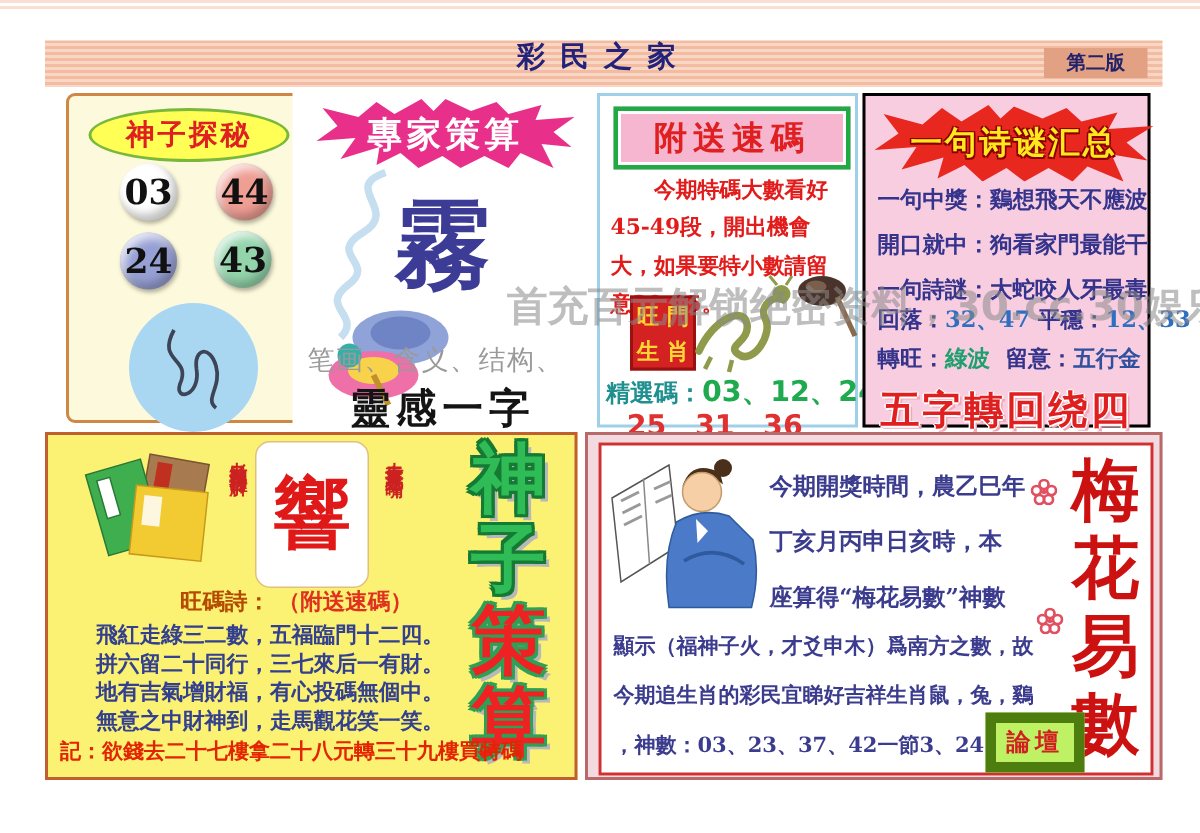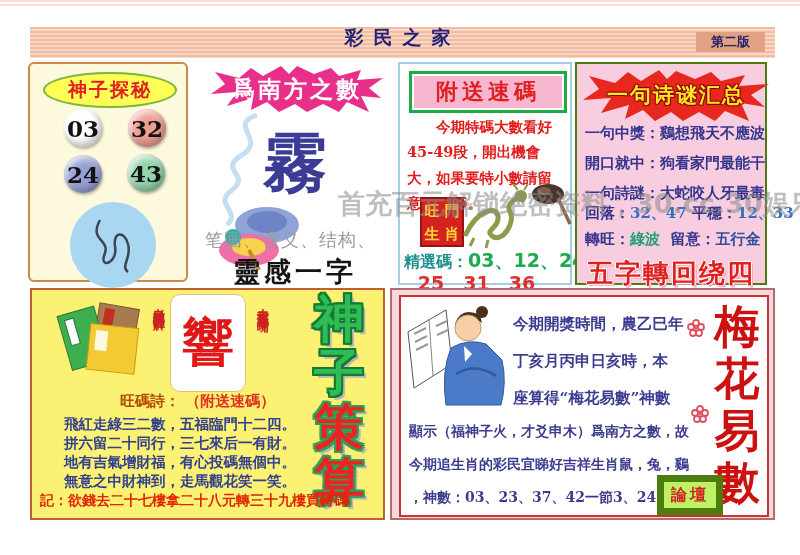--- a/index.html
+++ b/index.html
@@ -12,24 +12,24 @@
     background:repeating-linear-gradient(180deg,#f6c9b4 0 2px,#ffffff 2px 4px);opacity:.6;}
   .band{left:30px;top:27px;width:745px;height:31px;
     background:repeating-linear-gradient(180deg,#f3bb9f 0 2px,#f8d7c6 2px 4px);}
   .band-title{position:absolute;left:0;right:0;top:-2px;text-align:center;
     font-size:19px;font-weight:bold;color:#22227a;letter-spacing:10px;}
   .edition{position:absolute;right:10px;top:5px;background:#e2a183;color:#22226a;
     font-size:13px;font-weight:bold;padding:1px 15px;}
 
   
   .panel{position:absolute;box-sizing:border-box;}
-  #p1{left:28px;top:62px;width:160px;height:220px;background:#fdf9dc;border:2px solid #cc8844;border-radius:6px;}
+  #p1{left:44px;top:62px;width:160px;height:220px;background:#fdf9dc;border:2px solid #cc8844;border-radius:6px;}
   #p2{left:195px;top:60px;width:200px;height:225px;background:#ffffff;}
   #p3{left:398px;top:62px;width:174px;height:223px;background:#ffffff;border:2px solid #a0cfe8;}
-  #p4{left:575px;top:62px;width:192px;height:223px;background:#f8cde0;border:2px solid #4d7c0f;}
+  #p4{left:575px;top:62px;width:192px;height:223px;background:#f8cde0;border:2px solid #000000;}
   #p5{left:30px;top:288px;width:355px;height:232px;background:#fbf173;border:2px solid #c06030;}
   #p6{left:390px;top:288px;width:385px;height:232px;background:#f2dae0;border:2px solid #b86a6a;}
 
   
   .oval-title{left:13px;top:8px;width:130px;height:32px;background:#ffff55;
     border:2px solid #7ab83c;border-radius:50%;display:flex;align-items:center;justify-content:center;
     color:#e02020;font-size:19px;font-weight:bold;letter-spacing:2px;}
   .ball{width:38px;height:38px;border-radius:50%;display:flex;align-items:center;justify-content:center;
     font-family:"DejaVu Serif",serif;font-weight:bold;font-size:23px;color:#111;
     box-shadow:inset -3px -4px 6px rgba(0,0,0,.25),inset 3px 4px 6px rgba(255,255,255,.75),1px 2px 3px rgba(0,0,0,.3);}
@@ -120,41 +120,41 @@
     <div class="band-title">彩民之家</div>
     <div class="edition">第二版</div>
   </div>
 
   <div class="panel" id="p1">
     <div class="abs oval-title">神子探秘</div>
     <div class="abs ball" style="left: 34px; top: 45px; background: #ffffff;">
         <span>03</span>
       </div>
     <div class="abs ball" style="left: 98px; top: 45px; background: rgb(239, 158, 148);">
-        <span>32</span>
+        <span>44</span>
       </div>
     <div class="abs ball" style="left: 34px; top: 91px; background: rgb(151, 160, 212);">
         <span>24</span>
       </div>
     <div class="abs ball" style="left: 97px; top: 90px; background: rgb(147, 212, 171);">
         <span>43</span>
       </div>
     <div class="abs bluecircle">
       <svg width="86" height="86" viewBox="0 0 86 86">
         <path d="M30,18 C18,40 42,36 34,54 C30,66 48,62 45,44 C43,30 54,28 58,42 C62,56 50,64 58,70" stroke="#3c4456" stroke-width="2.5" fill="none"></path>
       </svg>
     </div>
   </div>
 
   <div class="panel" id="p2">
     <div class="abs burst burst-pink" style="left:16px;top:6px;width:172px;height:46px;">
       <svg viewBox="0 0 172 46" preserveAspectRatio="none">
         <polygon fill="#e8308a" points="86,0 103,8 120,2 128,10 150,4 146,14 172,12 158,22 170,32 150,30 158,46 136,36 128,46 112,38 96,46 84,38 68,46 56,36 40,44 42,32 16,40 26,26 0,28 14,18 4,6 28,12 40,2 52,10 70,0 78,8"></polygon>
       </svg>
-      <span>爲南方之數</span>
+      <span>專家策算</span>
     </div>
     <svg class="abs" style="left:2px;top:50px;" width="120" height="175" viewBox="0 0 120 175">
       <path d="M60,5 C30,15 70,30 45,45 C20,60 55,65 35,80 C15,95 45,100 30,115" stroke="#c5def0" stroke-width="5" fill="none"></path>
       <ellipse cx="70" cy="115" rx="32" ry="18" fill="#8fa3d8"></ellipse>
       <ellipse cx="70" cy="112" rx="20" ry="11" fill="#6f84c4"></ellipse>
       <ellipse cx="52" cy="140" rx="30" ry="16" fill="#ef6fa8"></ellipse>
       <ellipse cx="52" cy="137" rx="17" ry="9" fill="#f8d24a"></ellipse>
       <circle cx="36" cy="127" r="8" fill="#35b0a8"></circle>
       <path d="M52,140 L62,160" stroke="#c09030" stroke-width="4"></path>
     </svg>

